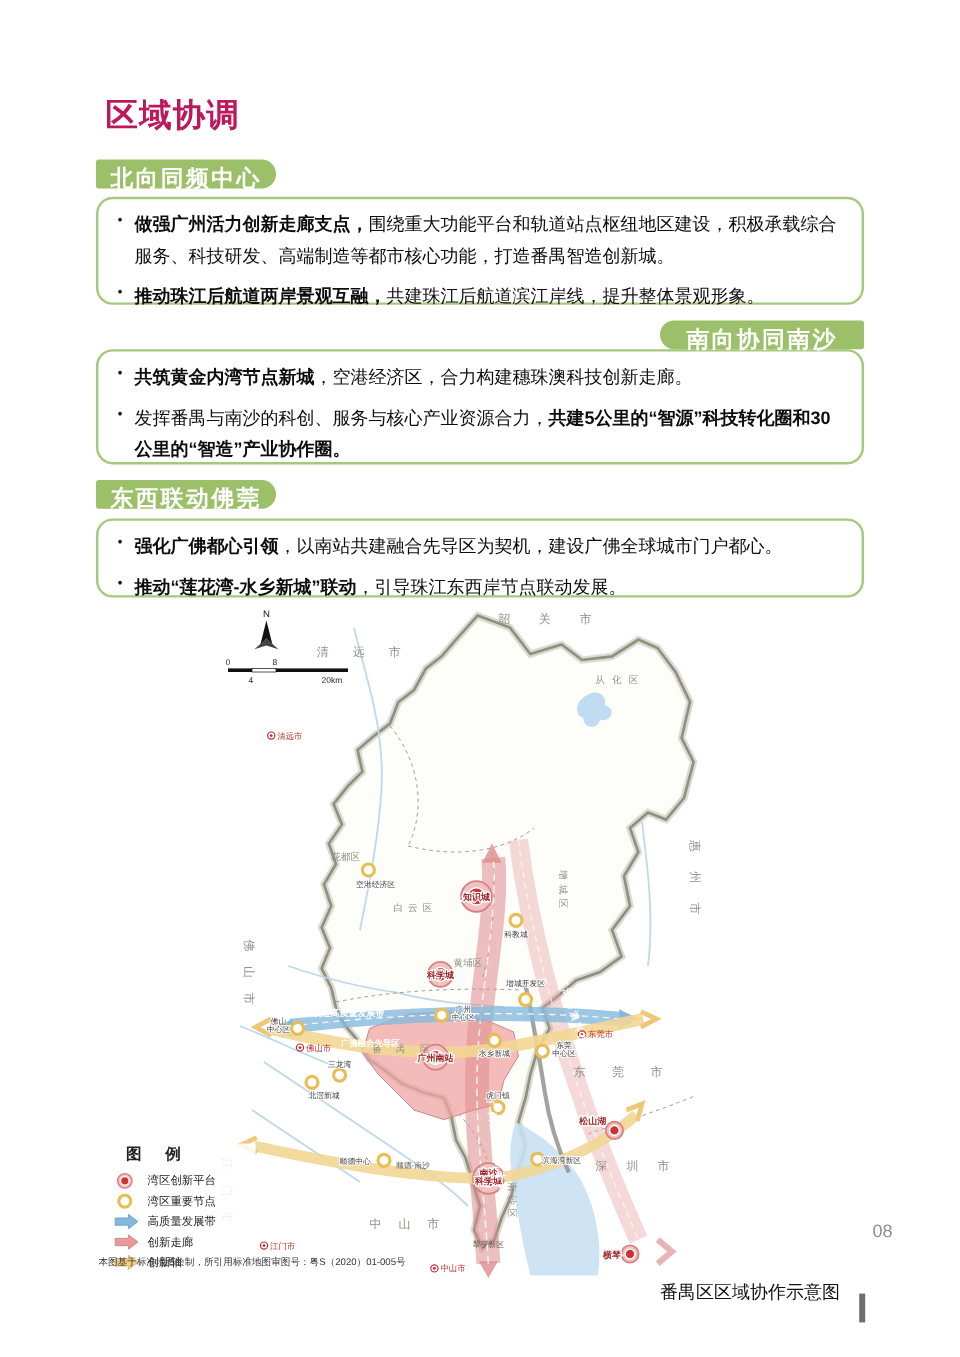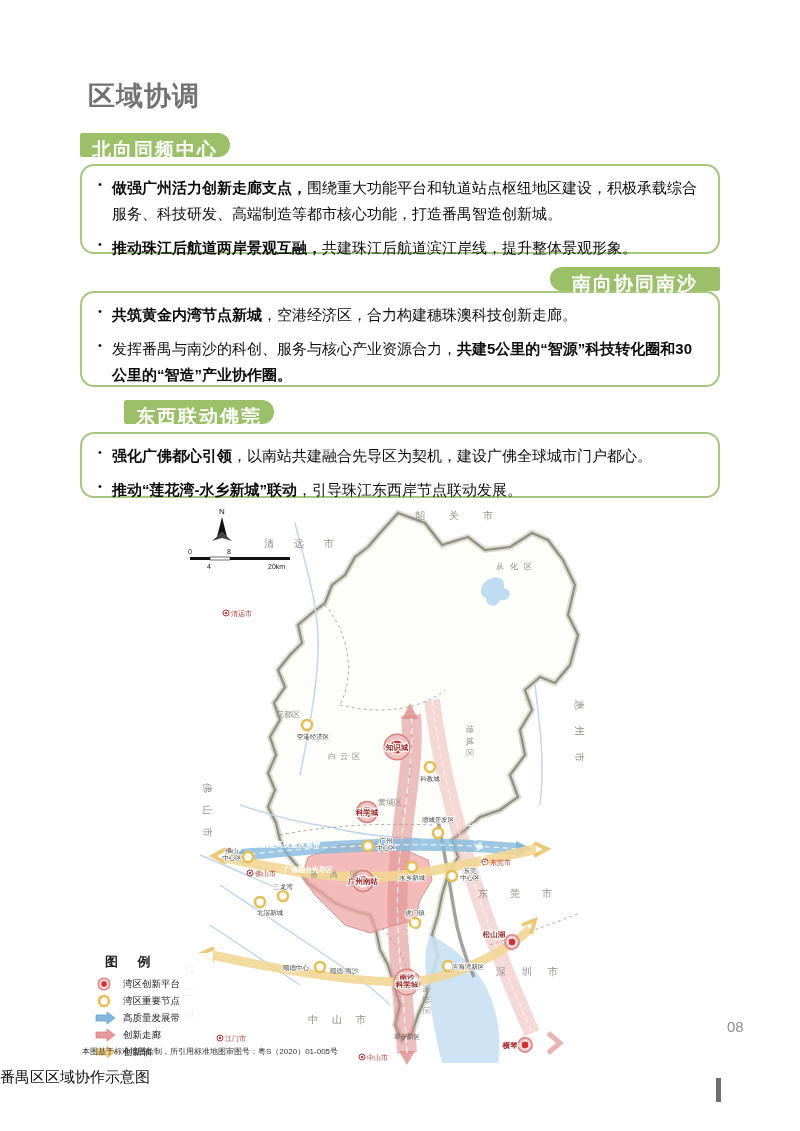--- a/index.html
+++ b/index.html
@@ -3,31 +3,31 @@
 <meta charset="utf-8">
 <style>
   html,body{margin:0;padding:0;}
   body{
     width:800px;height:1131px;position:relative;background:#ffffff;
     font-family:"Liberation Sans","DejaVu Sans",sans-serif;color:#111;
     overflow:hidden;
   }
   .page-title{
     position:absolute;left:88px;top:78px;font-size:27px;font-weight:bold;
-    color:#737373;letter-spacing:1px;
+    color:#be185d;letter-spacing:1px;
   }
   .banner{
     position:absolute;height:24px;line-height:34px;background:#9CC069;color:#fff;
     font-size:19px;font-weight:bold;text-align:center;letter-spacing:2px;z-index:3;
   }
   .banner-left{border-radius:3px 16px 16px 3px;}
   .banner-right{border-radius:16px 3px 3px 16px;}
   .banner1{left:80px;top:133px;width:150px;}
   .banner2{left:550px;top:267px;width:170px;}
-  .banner3{left:80px;top:400px;width:150px;margin-left:44px;}
+  .banner3{left:80px;top:400px;width:150px;}
   .tbox{
     position:absolute;left:80px;width:640px;box-sizing:border-box;
     border:2px solid #A6C87C;border-radius:14px;background:#fff;
     padding:5px 12px 5px 10px;font-size:15px;line-height:26px;color:#0d0d0d;z-index:2;
   }
   .tbox1{top:164px;height:90px;}
   .tbox2{top:291px;height:96px;}
   .tbox3{top:432px;height:66px;}
   .tbox ul{margin:0;padding:0;list-style:none;}
   .tbox li{display:flex;}
@@ -47,21 +47,21 @@
   .cmark{fill:#C03030;font-size:7px;}
   .maptext{fill:#222;font-size:7px;}
   .legend{
     position:absolute;left:95px;top:953px;width:118px;z-index:4;background:rgba(255,255,255,.85);
   }
   .legend-title{font-size:13px;font-weight:bold;letter-spacing:8px;color:#222;margin:0 0 6px 10px;}
   .legend-item{display:flex;align-items:center;margin:3px 0;text-align:right;}
   .legend-item .lic{flex:none;width:22px;height:14px;margin-right:6px;}
   .legend-item .llb{font-size:9.5px;color:#222;}
   .map-note{position:absolute;left:82px;top:1046px;width:420px;font-size:8px;color:#333;z-index:4;}
-  .map-caption{position:absolute;left:0;top:1068px;width:700px;text-align:left;font-size:15px;color:#111;}
+  .map-caption{position:absolute;left:0;top:1068px;width:700px;text-align:right;font-size:15px;color:#111;}
   .page-bar{position:absolute;left:716px;top:1078px;width:5px;height:24px;background:#6E6E6E;}
   .page-num{position:absolute;left:727px;top:1018px;font-size:15px;color:#8E8E8E;}
 </style>
 </head>
 <body>
 
 <div class="page-title">区域协调</div>
 
 <div class="banner banner-left banner1">北向同频中心</div>
 <div class="tbox tbox1">

